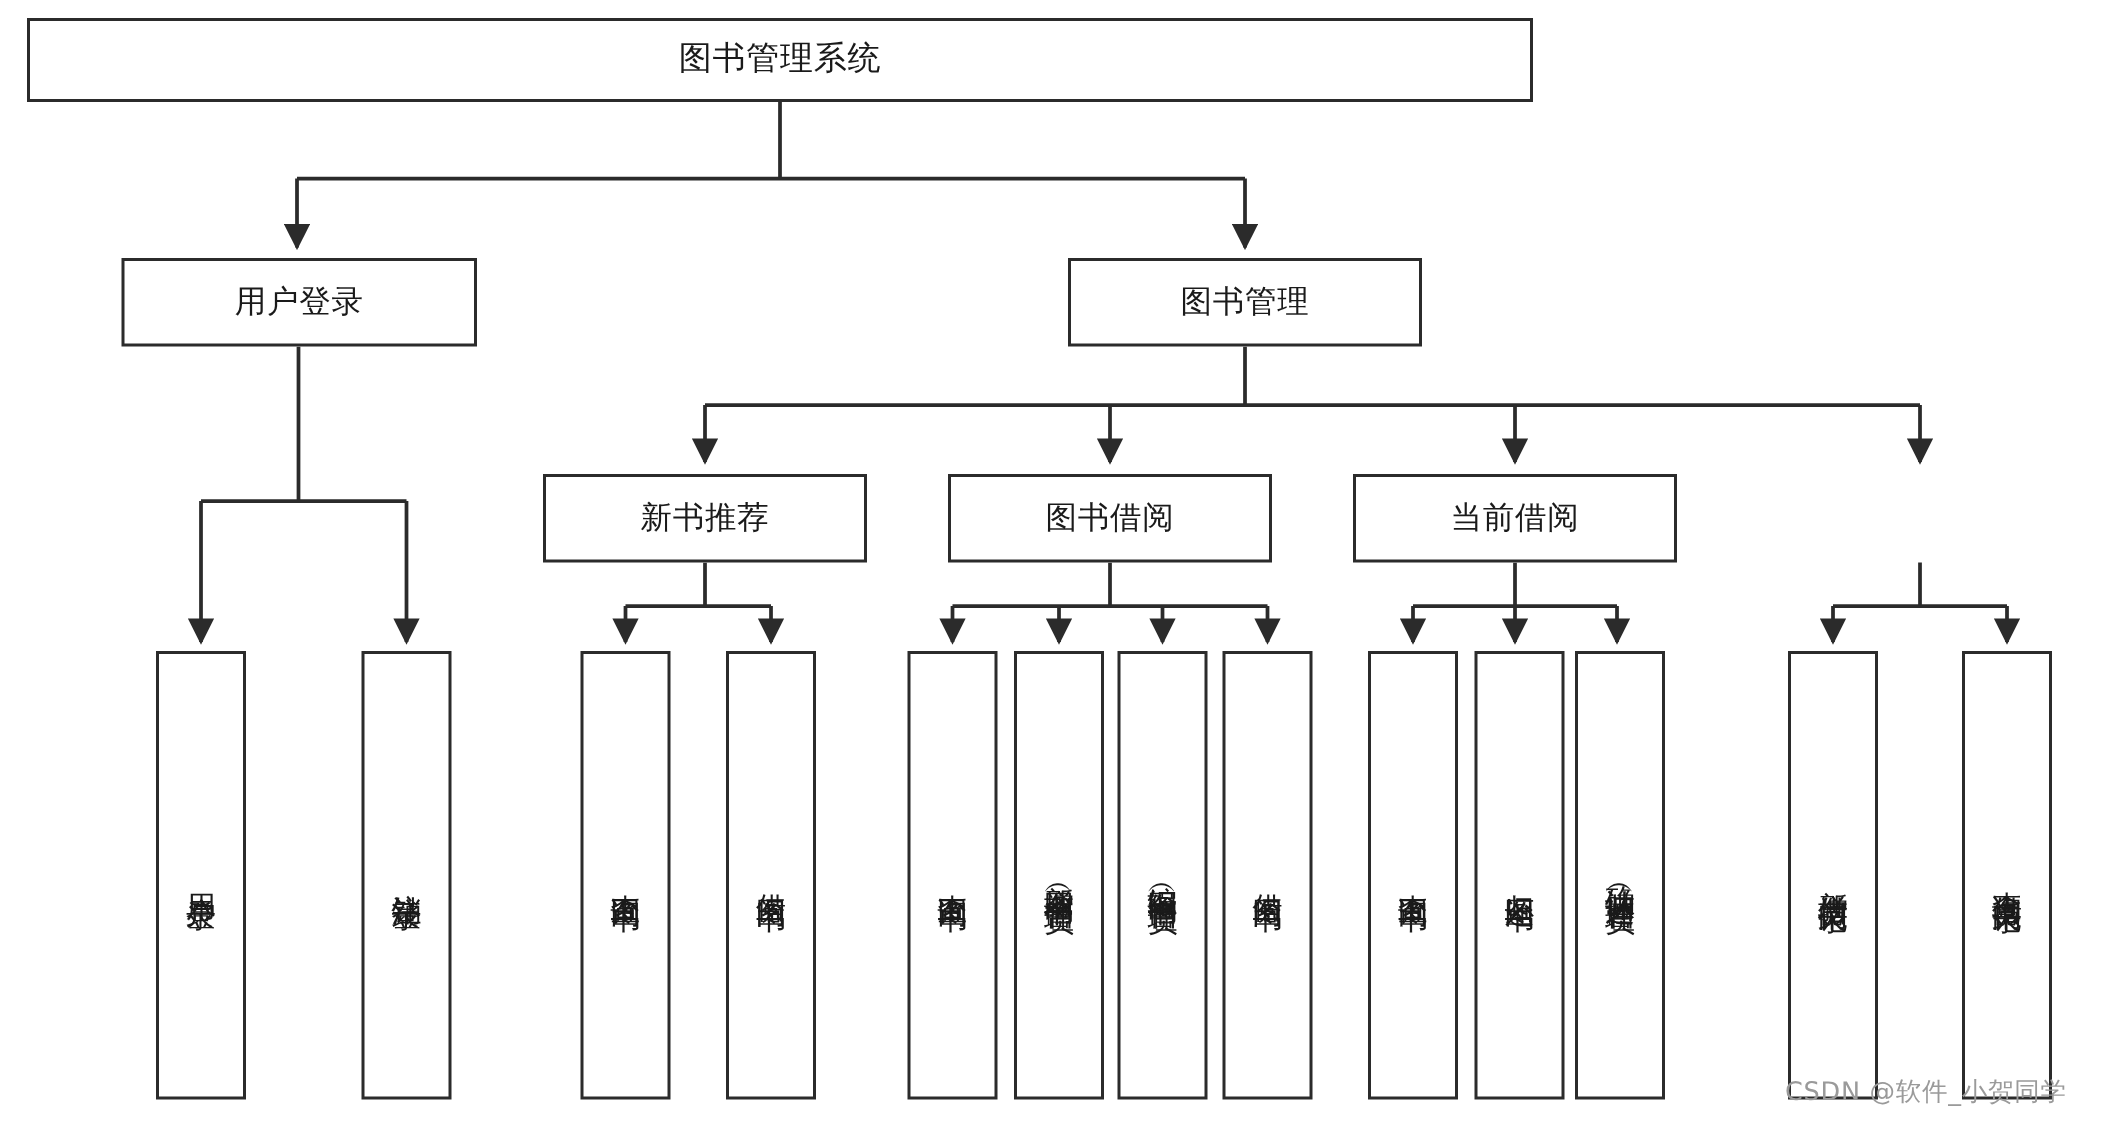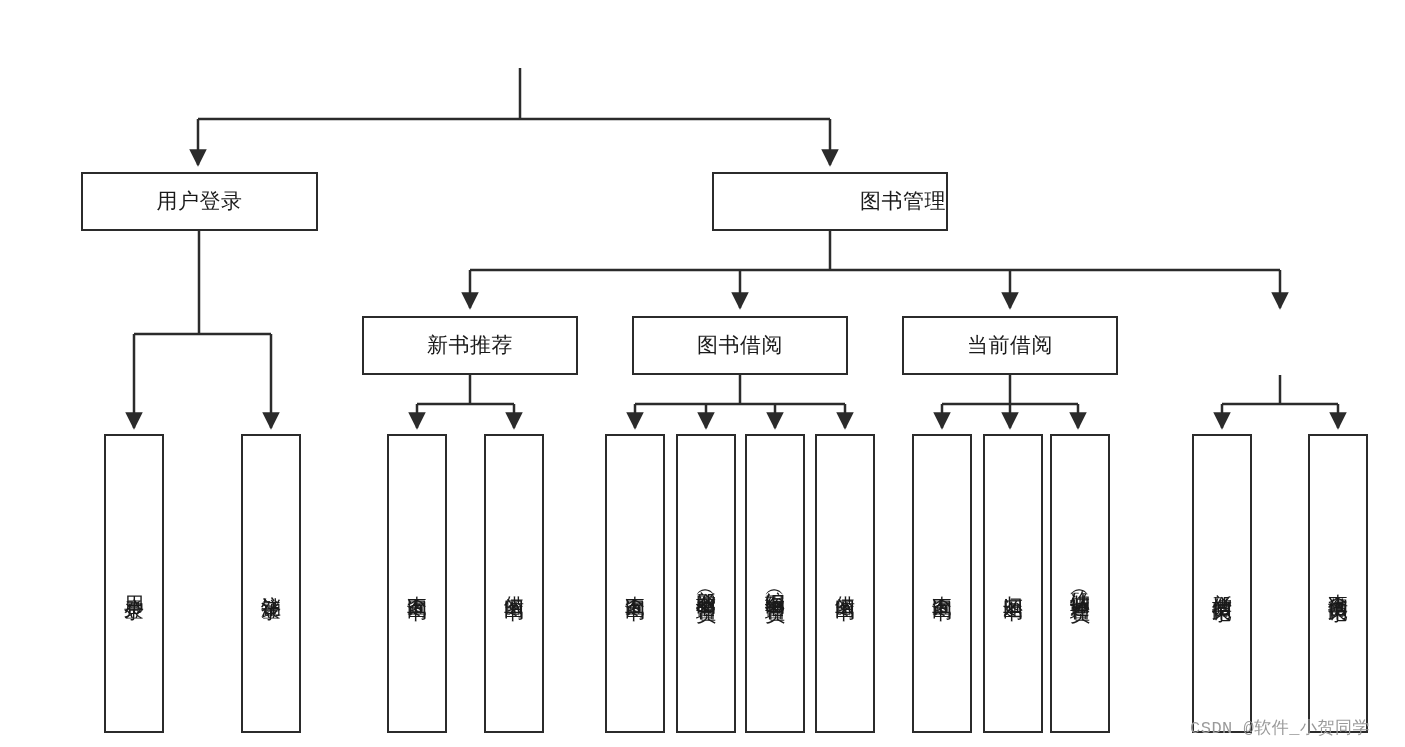--- a/index.html
+++ b/index.html
@@ -63,21 +63,20 @@
     line-height: 1.45;
     letter-spacing: 2px;
     max-height: 280px;
   }
   .watermark {
     position: absolute;
     font-size: 17px;
     color: #9a9a9a;
     white-space: nowrap;
     letter-spacing: 0.5px;
-    font-family: Liberation Mono, monospace;
   }
 </style>
 </head>
 <body>
 
 <div id="canvas">
 
   <svg class="connectors" viewBox="0 0 1405 747" width="1405" height="747" xmlns="http://www.w3.org/2000/svg">
     <defs>
       <marker id="arrow" viewBox="0 0 10 10" refX="9" refY="5" markerWidth="7" markerHeight="7" orient="auto-start-reverse">
@@ -121,25 +120,28 @@
       <path d="M 1010 404 L 1010 428" marker-end="url(#arrow)"></path>
       <path d="M 1078 404 L 1078 428" marker-end="url(#arrow)"></path>
 
       <path d="M 1280 375 L 1280 404"></path>
       <path d="M 1222 404 L 1338 404"></path>
       <path d="M 1222 404 L 1222 428" marker-end="url(#arrow)"></path>
       <path d="M 1338 404 L 1338 428" marker-end="url(#arrow)"></path>
     </g>
   </svg>
 
+  <div class="node h root" style="left:18px; top:12px; width:1004px; height:56px;">
+    <span class="label">图书管理系统</span>
+  </div>
 
   <div class="node h" style="left:81px; top:172px; width:237px; height:59px;">
     <span class="label">用户登录</span>
   </div>
-  <div class="node h" style="left:712px; top:172px; width:236px; height:59px;justify-content:flex-end;">
+  <div class="node h" style="left:712px; top:172px; width:236px; height:59px;">
     <span class="label">图书管理</span>
   </div>
 
   <div class="node h" style="left:362px; top:316px; width:216px; height:59px;justify-content:center;">
     <span class="label">新书推荐</span>
   </div>
   <div class="node h" style="left:902px; top:316px; width:216px; height:59px;">
     <span class="label">当前借阅</span>
   </div>
   <div class="node h" style="left:632px; top:316px; width:216px; height:59px;">

